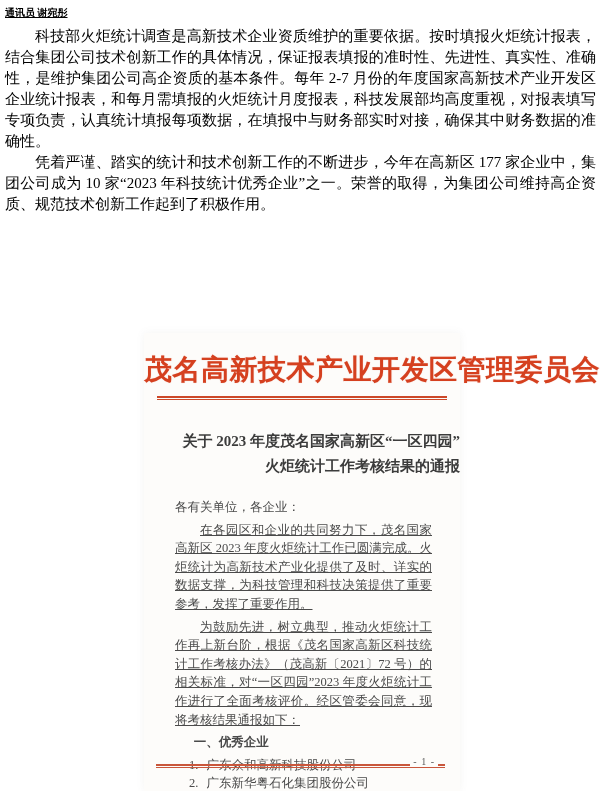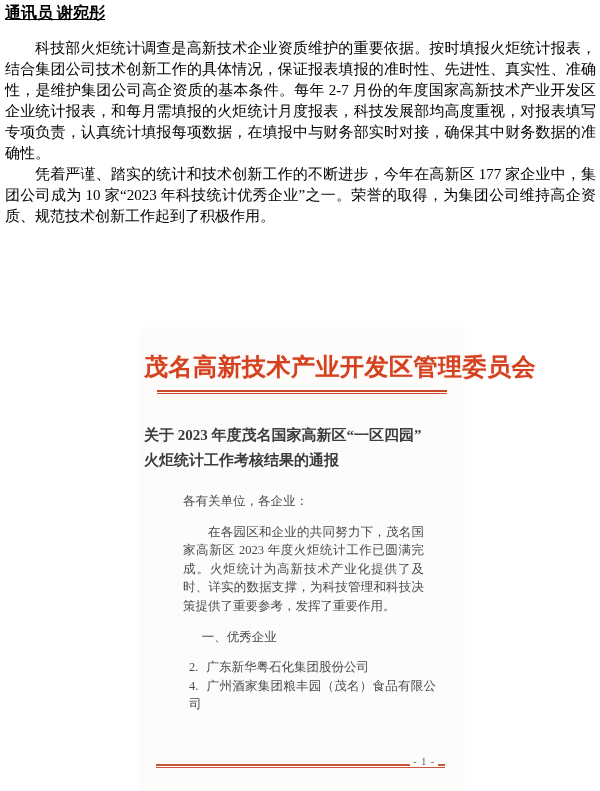--- a/index.html
+++ b/index.html
@@ -16,69 +16,69 @@
   .article {
     position: absolute;
     top: 2px; left: 5px; right: 4px;
     color: #000;
     font-size: 15px;
     line-height: 21px;
     text-align: justify;
   }
   .byline {
     font-weight: bold;
-    font-size: 16px;
+    font-size: 10px;
     text-decoration: underline;
-    margin-bottom: 15px;
+    margin-bottom: 3px;
   }
   .article p { margin: 0; text-indent: 2em; }
 
   
   .scan {
     position: absolute;
     left: 144px; top: 333px;
     width: 316px; height: 458px;
     background: #fdfcfa;
     box-shadow: 0 0 8px rgba(120,110,100,0.08);
     color: #4a4a4a;
   }
   .agency {
     margin-top: 18px;
     text-align: center;
     font-weight: bold;
-    font-size: 24px;
+    font-size: 28px;
     letter-spacing: 0.5px;
     color: #d5401f;
     text-shadow: 0 0 1px rgba(213,64,31,0.35);
     white-space: nowrap;
   }
   .header-divider {
     margin: 7px auto 0 auto;
     width: 290px; height: 4px;
     border-top: 2px solid #cc4828;
     border-bottom: 1px solid #cc4828;
   }
   .doc-title {
     margin-top: 29px;
-    text-align: left;
+    text-align: right;
     font-weight: bold;
     font-size: 15px;
     line-height: 25px;
     color: #3c3c3c;
   }
   .scan-body {
     margin: 19px 24px 0 27px;
     font-size: 12.5px;
     line-height: 18.6px;
     text-align: justify;
     color: #4a4a4a;
   }
-  .scan-body p { margin: 12px; }
-  .scan-body p.indent { text-indent: 2em; }
-  .section-heading { font-weight: normal; text-indent: 1.5em; }
+  .scan-body p { margin: 4px; }
+  .scan-body p.indent { text-indent: 2em; text-decoration: underline; }
+  .section-heading { font-weight: bold; text-indent: 1.5em; }
   .company-row { padding-left: 18px; position: relative; }
   .company-row .num { margin-right: 8px; }
   .footer-divider {
     position: absolute;
     left: 12px; right: 15px; bottom: 23px;
     height: 4px;
     border-top: 2px solid #c9573c;
     border-bottom: 1px solid #c9573c;
   }
   .page-num {
@@ -103,21 +103,25 @@
 <div class="scan">
   <div class="agency">茂名高新技术产业开发区管理委员会</div>
   <div class="header-divider"></div>
   <div class="doc-title">
     <div>关于 2023 年度茂名国家高新区“一区四园”</div>
     <div>火炬统计工作考核结果的通报</div>
   </div>
   <div class="scan-body">
     <p class="salutation">各有关单位，各企业：</p>
     <p class="indent">在各园区和企业的共同努力下，茂名国家高新区 2023 年度火炬统计工作已圆满完成。火炬统计为高新技术产业化提供了及时、详实的数据支撑，为科技管理和科技决策提供了重要参考，发挥了重要作用。</p>
+    <p class="indent">为鼓励先进，树立典型，推动火炬统计工作再上新台阶，根据《茂名国家高新区科技统计工作考核办法》（茂高新〔2021〕72 号）的相关标准，对“一区四园”2023 年度火炬统计工作进行了全面考核评价。经区管委会同意，现将考核结果通报如下：</p>
     <p class="section-heading">一、优秀企业</p>
+    <div class="company-row">
+      <span class="num">1.</span><span>广东众和高新科技股份公司</span>
+    </div>
     <div class="company-row">
       <span class="num">2.</span><span>广东新华粤石化集团股份公司</span>
     </div>
     <div class="company-row">
       <span class="num">4.</span><span>广州酒家集团粮丰园（茂名）食品有限公司</span>
     </div>
 
   </div>
   <div class="footer-divider"></div>
   <div class="page-num">- 1 -</div>

